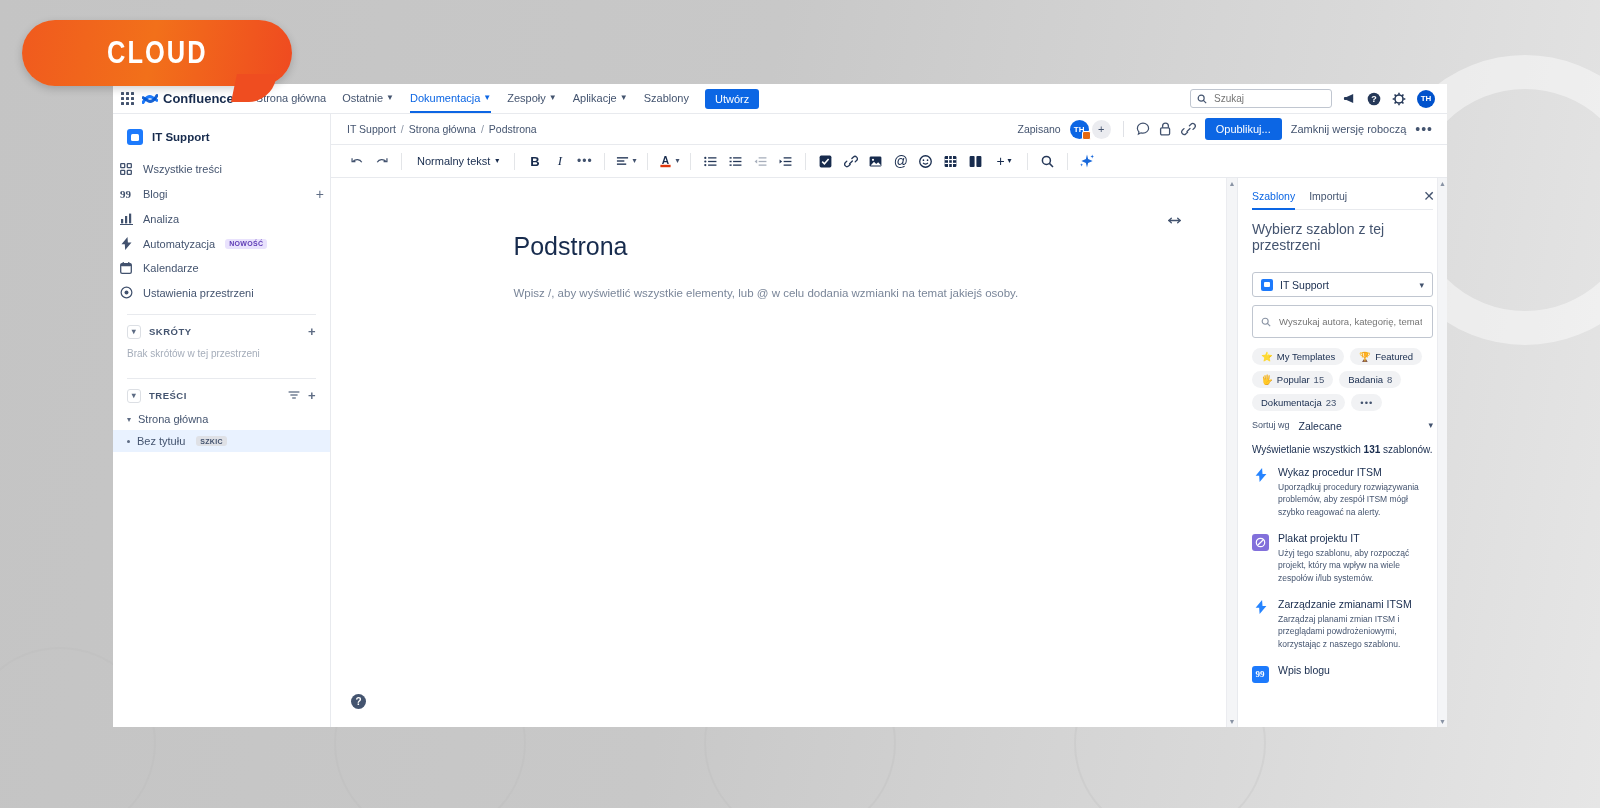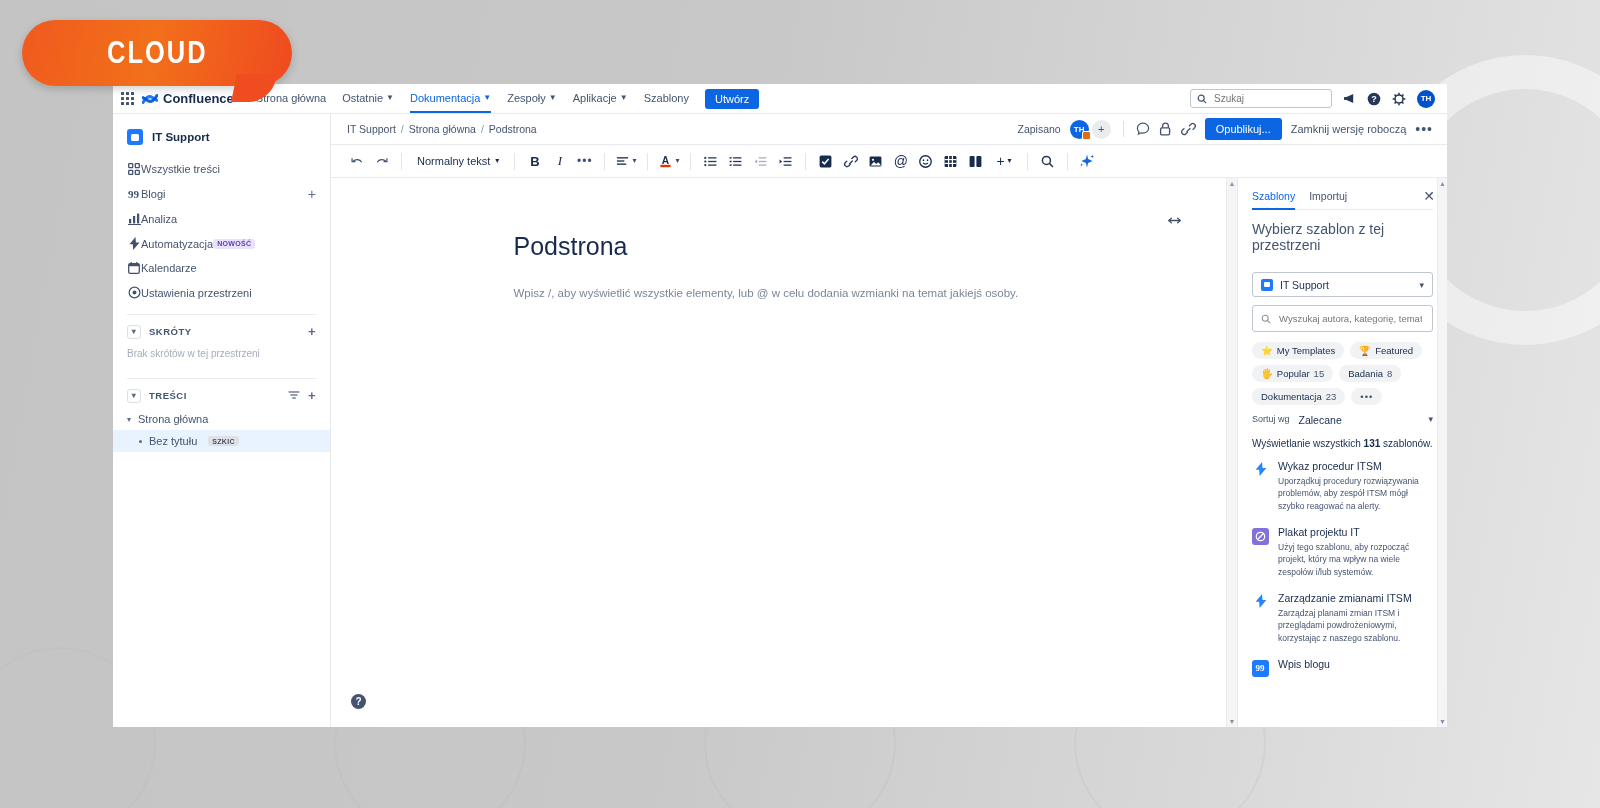--- a/index.html
+++ b/index.html
@@ -79,21 +79,21 @@
   
   #sidebar { width:218px; flex:0 0 218px; border-right:1px solid #e8eaee; padding:12px 0 0; overflow:hidden; }
   .space-head { display:flex; align-items:center; gap:9px; padding:3px 14px 12px; }
   .space-ico {
     width:16px; height:16px; border-radius:3px; background:#1d7afc;
     display:flex; align-items:center; justify-content:center;
   }
   .space-ico i { width:8px; height:7px; background:#fff; border-radius:1.5px; display:block; }
   .space-name { font-size:11.5px; font-weight:bold; color:#172b4d; }
   .side-item {
-    display:flex; align-items:center; gap:0; padding:6px 14px; font-size:11px;
+    display:flex; align-items:center; gap:10px; padding:6px 6px; font-size:11px;
     color:#44546f; cursor:pointer; position:relative;
   }
   .side-item .ico { width:14px; display:flex; justify-content:center; color:#42526e; }
   .side-item .plus { margin-left:auto; font-size:14px; color:#5e6c84; line-height:1; }
   .badge-new {
     background:#e9e2fd; color:#5e3cb5; font-size:7px; font-weight:bold;
     padding:1.5px 4px; border-radius:3px; letter-spacing:.3px;
   }
   .side-sep { height:1px; background:#e8eaee; margin:9px 14px 4px; }
   .sect-head {
@@ -103,21 +103,21 @@
   .chev-box {
     width:14px; height:14px; border:1px solid #dcdfe4; border-radius:3px;
     display:flex; align-items:center; justify-content:center; font-size:8px; color:#5e6c84;
   }
   .sect-actions { margin-left:auto; display:flex; gap:8px; align-items:center; color:#5e6c84; font-size:13px; }
   .empty-note { font-size:10px; color:#a5adba; padding:4px 14px 10px; }
   .tree-row {
     display:flex; align-items:center; gap:7px; padding:5px 14px; font-size:11px;
     color:#44546f; cursor:pointer;
   }
-  .tree-row.child { padding-left:26px; }
+  .tree-row.child { padding-left:14px; }
   .tree-row.sel { background:#e9f2ff; }
   .dot { width:3px; height:3px; border-radius:50%; background:#5e6c84; display:block; }
   .badge-draft {
     background:#dfe1e6; color:#42526e; font-size:7px; font-weight:bold;
     padding:1.5px 4px; border-radius:3px; letter-spacing:.3px; margin-left:4px;
   }
   
   #main { flex:1; display:flex; flex-direction:column; min-width:0; }
   #breadcrumb-bar {
     height:31px; flex:0 0 31px; display:flex; align-items:center;
@@ -192,21 +192,21 @@
   .tpl-select {
     height:25px; border:1px solid #c0c6d0; border-radius:3px; display:flex;
     align-items:center; gap:7px; padding:0 8px; font-size:10.5px; color:#172b4d;
     cursor:pointer; margin-bottom:8px;
   }
   .tpl-select .sp-ico { width:12px; height:12px; border-radius:2px; background:#1d7afc;
     display:flex; align-items:center; justify-content:center; }
   .tpl-select .sp-ico i { width:6px; height:5px; background:#fff; border-radius:1px; display:block; }
   .tpl-select .cv { margin-left:auto; font-size:9px; color:#42526e; }
   .tpl-search {
-    height:27px; border:1px solid #c0c6d0; border-radius:3px; display:flex;
+    height:33px; border:1px solid #c0c6d0; border-radius:3px; display:flex;
     align-items:center; gap:6px; padding:0 8px; margin-bottom:10px;
   }
   .tpl-search input {
     border:none; outline:none; font-size:9.5px; color:#8993a4; width:100%;
     font-family:"Liberation Sans", sans-serif; background:transparent;
   }
   .chips { display:flex; flex-wrap:wrap; gap:6px; margin-bottom:9px; }
   .chip {
     background:#f1f2f4; border-radius:11px; padding:3px 9px; font-size:9.5px;
     color:#172b4d; display:flex; align-items:center; gap:4px; cursor:pointer;

